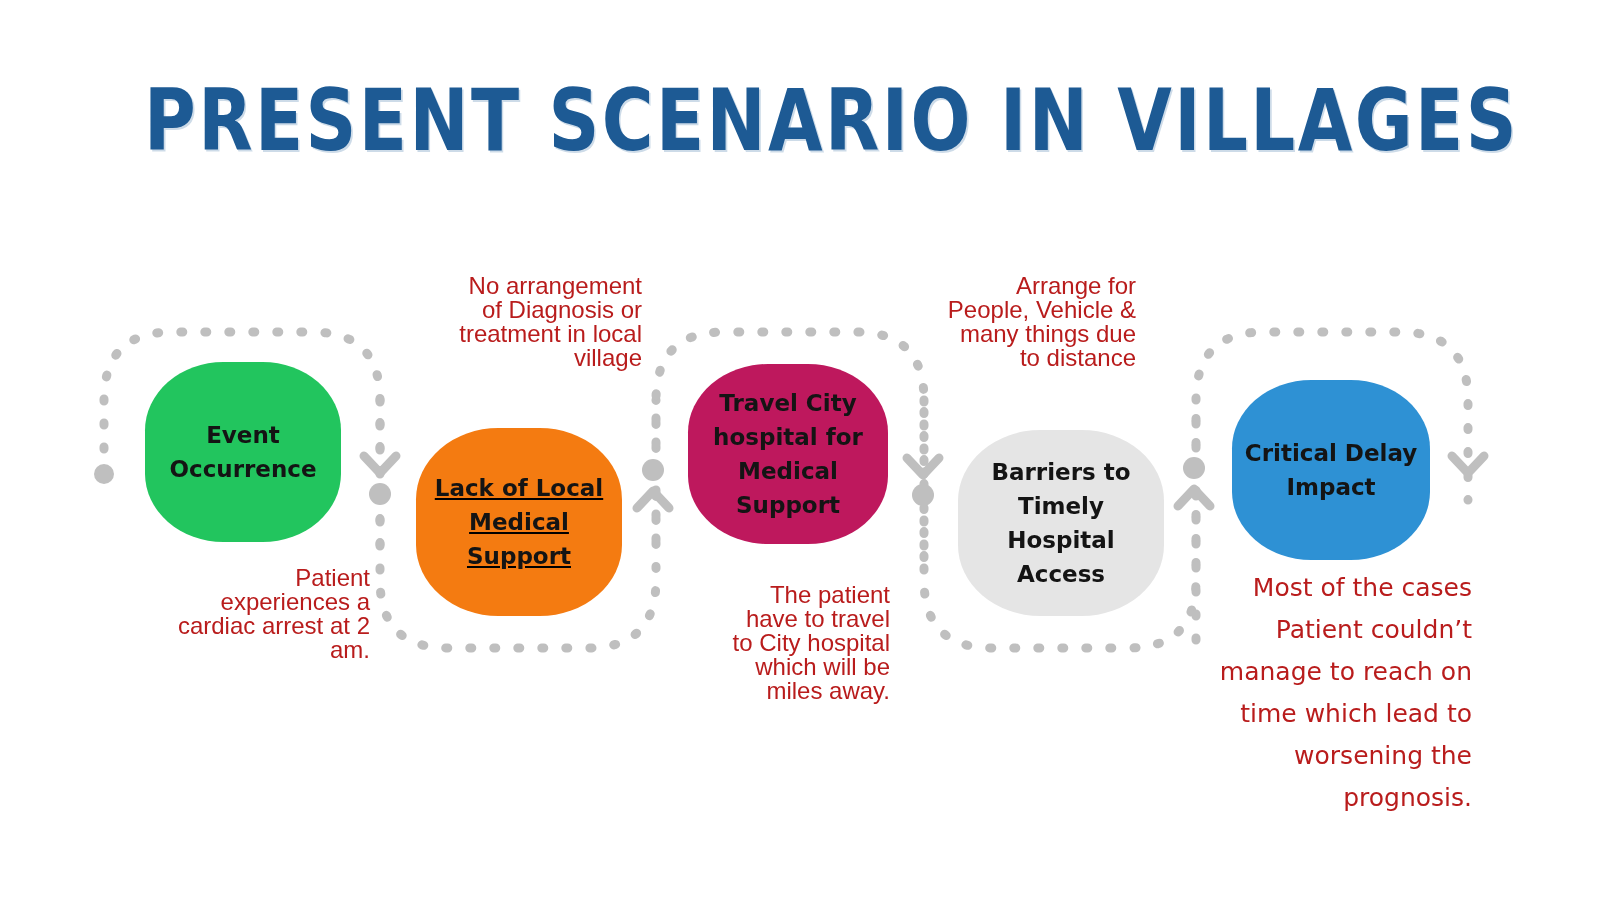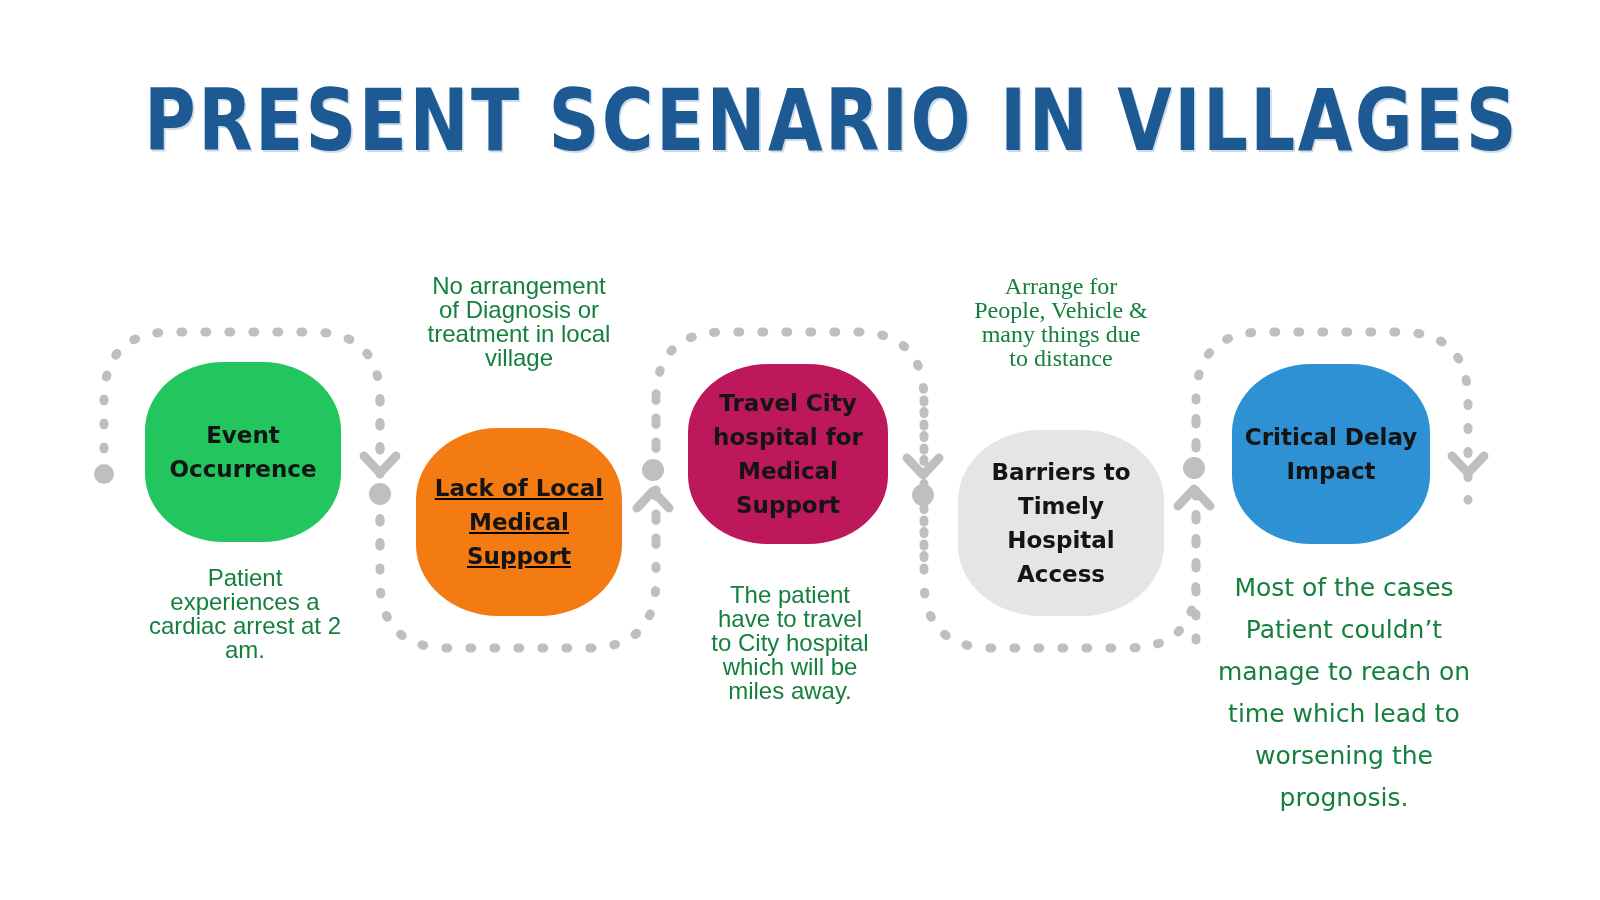--- a/index.html
+++ b/index.html
@@ -80,48 +80,48 @@
     font-weight: bold;
     font-size: 23px;
     line-height: 34px;
     text-align: center;
     padding: 0 10px;
     white-space: pre-line;
   }
 
   .caption {
     position: absolute;
-    color: #15803d;
+    color: #b91c1c;
     font-family: "Liberation Sans", sans-serif;
     font-size: 24px;
     line-height: 24px;
-    text-align: center;
+    text-align: right;
     white-space: pre-line;
   }
   .caption.loose {
     font-family: "DejaVu Sans", sans-serif;
     font-size: 25px;
     line-height: 42px;
   }
 
   
   
   #node-1-shape { left: 145px; top: 362px; width: 196px; height: 180px; }
   #cap-1 { left: 120px; top: 566px; width: 250px; }
   
   #node-2-shape { left: 416px; top: 428px; width: 206px; height: 188px; }
   #cap-2 { left: 396px; top: 274px; width: 246px; }
   
   #node-3-shape { left: 688px; top: 364px; width: 200px; height: 180px; }
   #cap-3 { left: 690px; top: 583px; width: 200px; }
   
   #node-4-shape { left: 958px; top: 430px; width: 206px; height: 186px; }
-  #cap-4 { left: 938px; top: 274px; width: 246px; font-family: Liberation Serif, serif; }
-  
-  #node-5-shape { left: 1232px; top: 364px; width: 198px; height: 180px; align-items: center; }
+  #cap-4 { left: 890px; top: 274px; width: 246px; }
+  
+  #node-5-shape { left: 1232px; top: 380px; width: 198px; height: 180px; align-items: center; }
   #cap-5 { left: 1216px; top: 567px; width: 256px; }
 </style>
 </head>
 <body>
 
 <div id="stage">
 
   <div id="title">PRESENT SCENARIO IN VILLAGES</div>
 
   <svg id="connectors" viewBox="0 0 1600 900" xmlns="http://www.w3.org/2000/svg">

